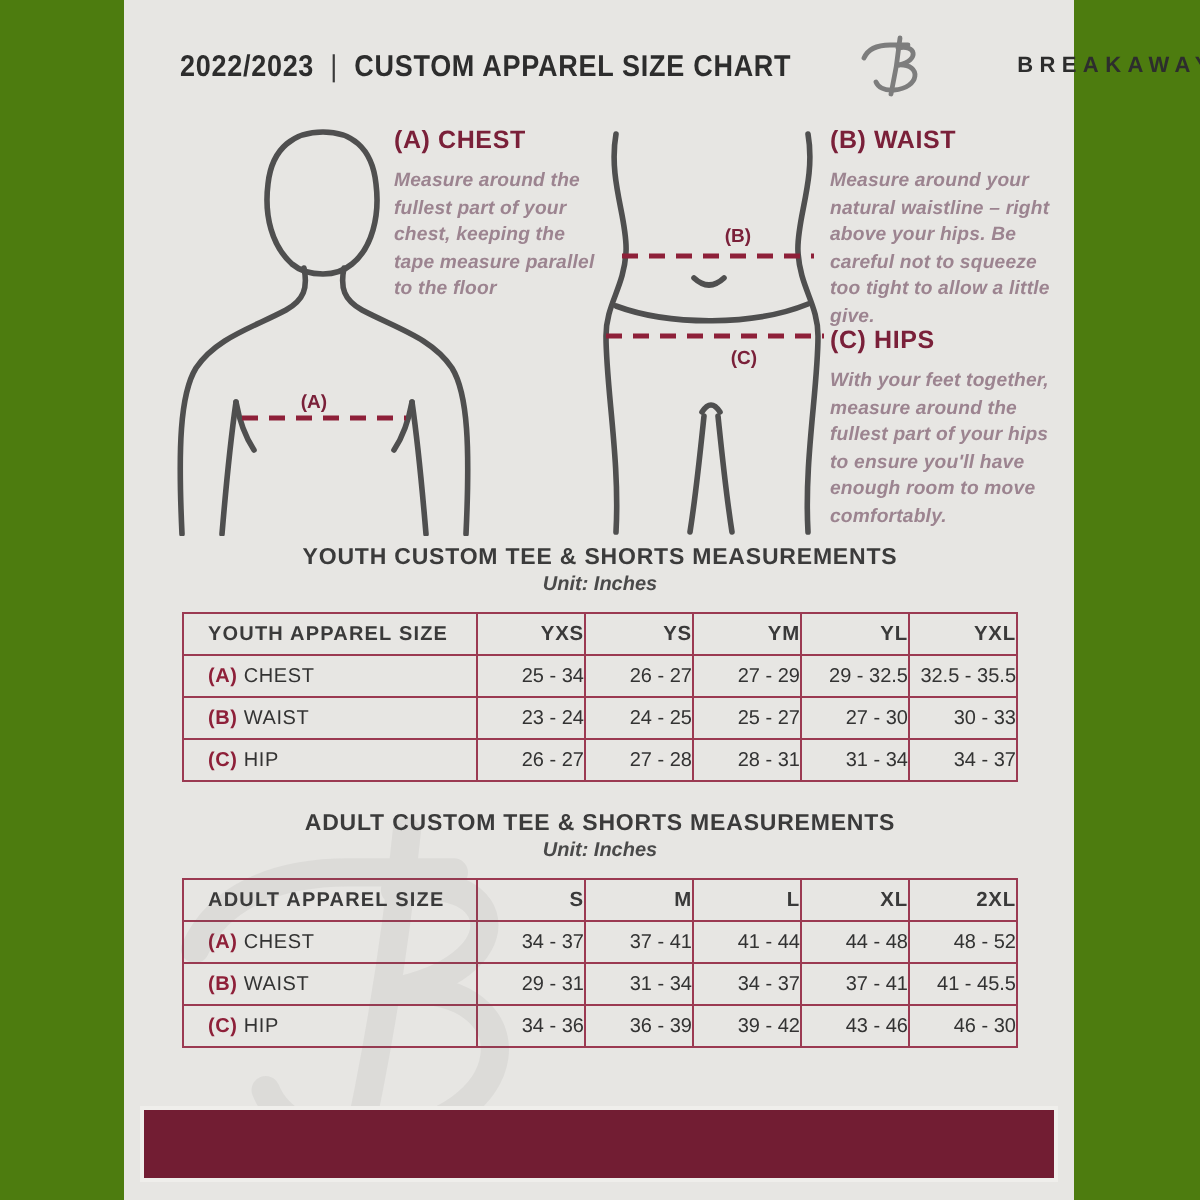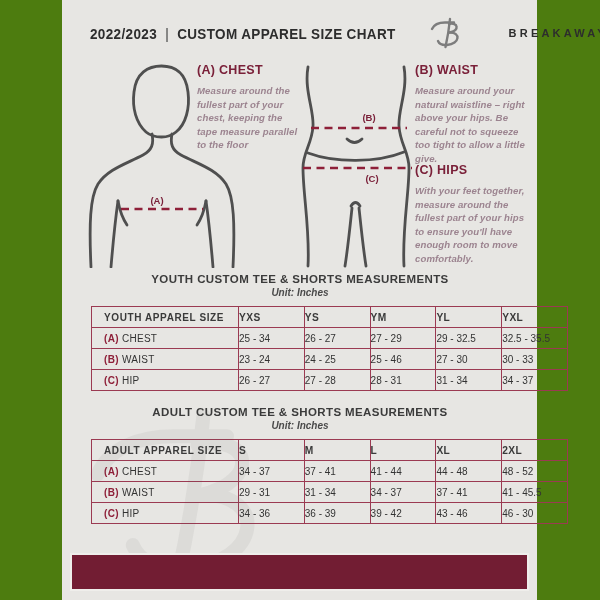--- a/index.html
+++ b/index.html
@@ -30,23 +30,23 @@
           line-height:1.42;letter-spacing:.1px;margin:0;}
   .figline{fill:none;stroke:#4f4f4f;stroke-width:2.8;stroke-linecap:round;}
   .dash{fill:none;stroke:#8E2039;stroke-width:2.5;stroke-dasharray:8 5.5;stroke-linecap:butt;}
   .marker{font-family:"Liberation Sans",sans-serif;font-size:9.5px;font-weight:bold;fill:#7A2039;}
 
   
   .table-block{position:absolute;left:29px;width:418px;text-align:center;}
   .tb-youth{top:272px;} .tb-adult{top:405px;}
   .tb-title{font-size:11.5px;font-weight:bold;color:#3b3b3b;letter-spacing:.4px;line-height:14px;}
   .tb-unit{font-size:10px;font-style:italic;font-weight:bold;color:#4a4a4a;line-height:14px;}
-  table.size{border-collapse:collapse;table-layout:fixed;width:477px;margin:6px auto 0;}
+  table.size{border-collapse:collapse;table-layout:fixed;width:418px;margin:6px auto 0;}
   table.size td,table.size th{border:1px solid #9b3a52;border-top-width:1.5px;border-bottom-width:1.5px;
-        height:20px;font-size:10px;color:#333;text-align:left;padding:0;font-weight:normal;}
+        height:20px;font-size:10px;color:#333;text-align:right;padding:0;font-weight:normal;}
   table.size .labelcol{width:134px;text-align:left;padding-left:12px;}
   table.size th{font-weight:bold;letter-spacing:.4px;color:#3a3a3a;font-size:10.2px;}
   table.size th.labelcol{letter-spacing:.6px;font-size:10px;}
   .rowlabel{font-weight:bold;color:#3a3a3a;letter-spacing:.3px;}
   .rowprefix{color:#8E2039;font-weight:bold;}
 
   
   .footer-bar{position:absolute;left:8px;top:553px;width:455px;height:34px;
               background:#721D33;border:2px solid #EFEEEB;}
   .watermark{position:absolute;left:2px;top:398px;opacity:.07;pointer-events:none;}
@@ -136,21 +136,21 @@
           <td>25 - 34</td>
           <td>26 - 27</td>
           <td>27 - 29</td>
           <td>29 - 32.5</td>
           <td>32.5 - 35.5</td>
         </tr>
         <tr>
           <td class="labelcol rowlabel"><span class="rowprefix">(B)</span> <span>WAIST</span></td>
           <td>23 - 24</td>
           <td>24 - 25</td>
-          <td>25 - 46</td>
+          <td>25 - 27</td>
           <td>27 - 30</td>
           <td>30 - 33</td>
         </tr>
         <tr>
           <td class="labelcol rowlabel"><span class="rowprefix">(C)</span> <span>HIP</span></td>
           <td>26 - 27</td>
           <td>27 - 28</td>
           <td>28 - 31</td>
           <td>31 - 34</td>
           <td>34 - 37</td>

